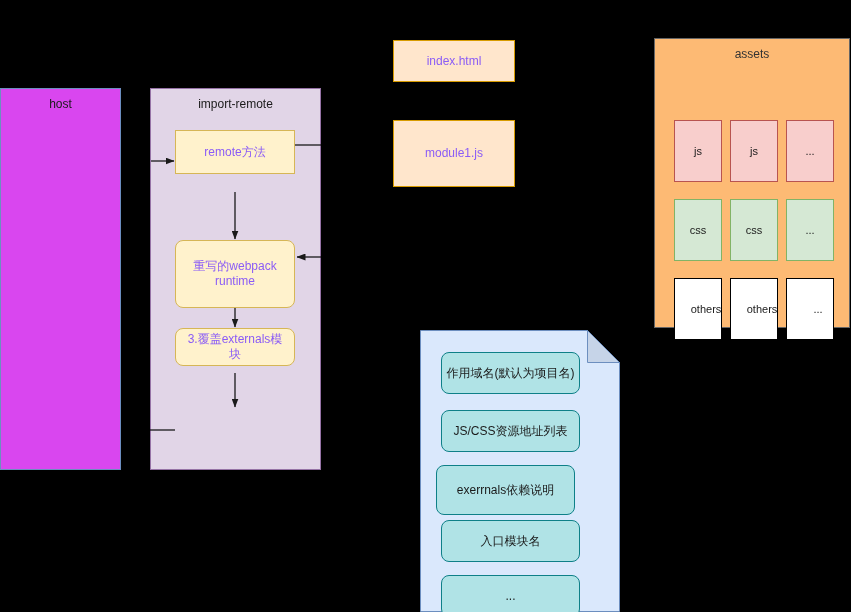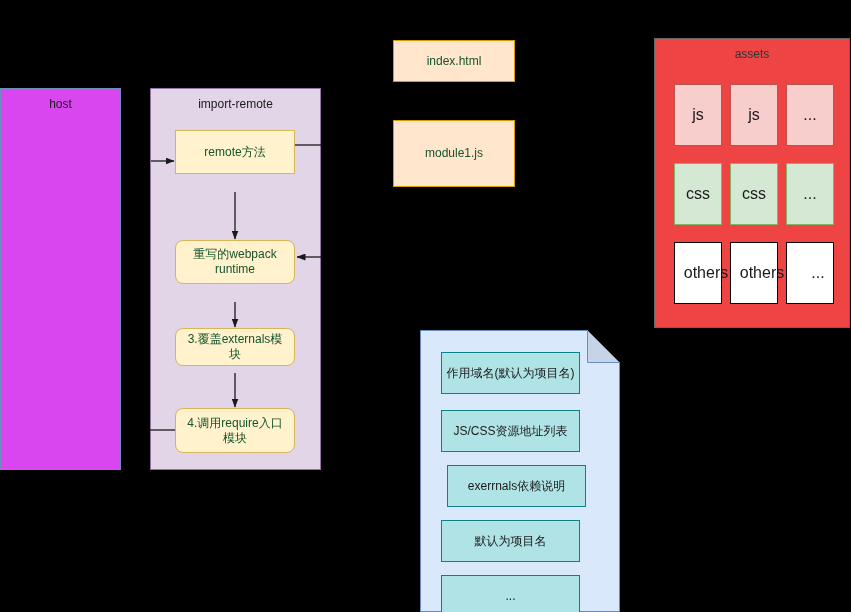--- a/index.html
+++ b/index.html
@@ -20,21 +20,21 @@
   }
 
   
   .node {
     position: absolute;
     box-sizing: border-box;
     display: flex;
     align-items: center;
     justify-content: center;
     text-align: center;
-    color: #14532d;
+    color: #8b5cf6;
     line-height: 1.25;
     white-space: pre-line;
   }
 
   
   .lane {
     position: absolute;
     box-sizing: border-box;
     border: 1px solid #9673a6;
     background: #e1d5e7;
@@ -69,40 +69,41 @@
   .box-peach {
     background: #ffe6cc;
     border: 1px solid #d79b00;
     font-size: 12px;
   }
 
   
   .panel-assets {
     position: absolute;
     box-sizing: border-box;
-    background: #ef4444;
+    background: #fdba74;
     border: 1px solid #666666;
   }
   .panel-assets .panel-title {
     position: absolute;
     top: 8px;
     left: 0;
     right: 0;
     text-align: center;
     font-size: 12px;
     color: #333333;
   }
   .asset-cell {
     position: absolute;
     box-sizing: border-box;
     display: flex;
     align-items: center;
     justify-content: center;
-    font-size: 16px;
+    font-size: 11px;
     color: #1a1a1a;
+    margin-top: 36px;
   }
   .asset-js {
     background: #f8cecc;
     border: 1px solid #b85450;
   }
   .asset-css {
     background: #d5e8d4;
     border: 1px solid #82b366;
   }
   .asset-other {
@@ -125,21 +126,21 @@
   }
   .doc-item {
     position: absolute;
     box-sizing: border-box;
     display: flex;
     align-items: center;
     justify-content: center;
     text-align: left;
     background: #b0e3e6;
     border: 1px solid #0e8088;
-    border-radius: 0;
+    border-radius: 8px;
     font-size: 12px;
     color: #1a1a1a;
   }
 
   
   .edges {
     position: absolute;
     inset: 0;
     pointer-events: none;
   }
@@ -174,26 +175,25 @@
 
     <polyline points="295,145 321,145" fill="none" stroke="#1a1a1a" stroke-width="1.3"></polyline>
 
     <line x1="321" y1="257" x2="297" y2="257" stroke="#1a1a1a" stroke-width="1.3" marker-end="url(#arrowhead)"></line>
 
     <polyline points="150,430 175,430" fill="none" stroke="#1a1a1a" stroke-width="1.3"></polyline>
   </svg>
 
   <div class="node box-yellow" style="left:175px; top:130px; width:120px; height:44px;">remote方法</div>
 
-  <div class="node box-yellow rounded" style="left:175px; top:240px; width:120px; height:44px;">重写的webpack
+  <div class="node box-yellow rounded" style="left:175px; top:240px; width:120px; height:68px;">重写的webpack
 runtime</div>
 
   <div class="node box-yellow rounded" style="left:175px; top:328px; width:120px; height:38px;">3.覆盖externals模块</div>
 
-  <div class="node box-yellow rounded" style="left:175px; top:408px; width:120px; height:45px;">4.调用require入口模块</div>
 
   <div class="node box-peach" style="left:393px; top:40px; width:122px; height:42px;">index.html</div>
 
   <div class="node box-peach" style="left:393px; top:120px; width:122px; height:67px;">module1.js</div>
 
   <div class="panel-assets" style="left:654px; top:38px; width:196px; height:290px;">
     <div class="panel-title">assets</div>
 
     <div class="asset-cell asset-js" style="left:19px; top:45px; width:48px; height:62px;">js</div>
     <div class="asset-cell asset-js" style="left:75px; top:45px; width:48px; height:62px;">js</div>
@@ -210,19 +210,19 @@
 
   <div class="doc-wrap" style="left:420px; top:330px; width:200px; height:282px;">
     <svg class="doc-shape" width="200" height="282" viewBox="0 0 200 282">
       <path d="M0.5,0.5 L167.5,0.5 L199.5,32.5 L199.5,281.5 L0.5,281.5 Z" fill="#dae8fc" stroke="#6c8ebf" stroke-width="1"></path>
       <path d="M167.5,0.5 L199.5,32.5 L167.5,32.5 Z" fill="#c6d4e8" stroke="#6c8ebf" stroke-width="1"></path>
     </svg>
 
     <div class="doc-items">
       <div class="doc-item" style="left:21px; top:22px; width:139px; height:42px;">作用域名(默认为项目名)</div>
       <div class="doc-item" style="left:21px; top:80px; width:139px; height:42px;">JS/CSS资源地址列表</div>
-      <div class="doc-item" style="left:27px; top:135px; width:139px; height:42px;">exerrnals依赖说明</div>
-      <div class="doc-item" style="left:21px; top:190px; width:139px; height:42px;">默认为项目名</div>
+      <div class="doc-item" style="left:16px; top:135px; width:139px; height:50px;">exerrnals依赖说明</div>
+      <div class="doc-item" style="left:21px; top:190px; width:139px; height:42px;">入口模块名</div>
       <div class="doc-item" style="left:21px; top:245px; width:139px; height:42px;">...</div>
     </div>
   </div>
 
 </div>
 
 </body></html>

